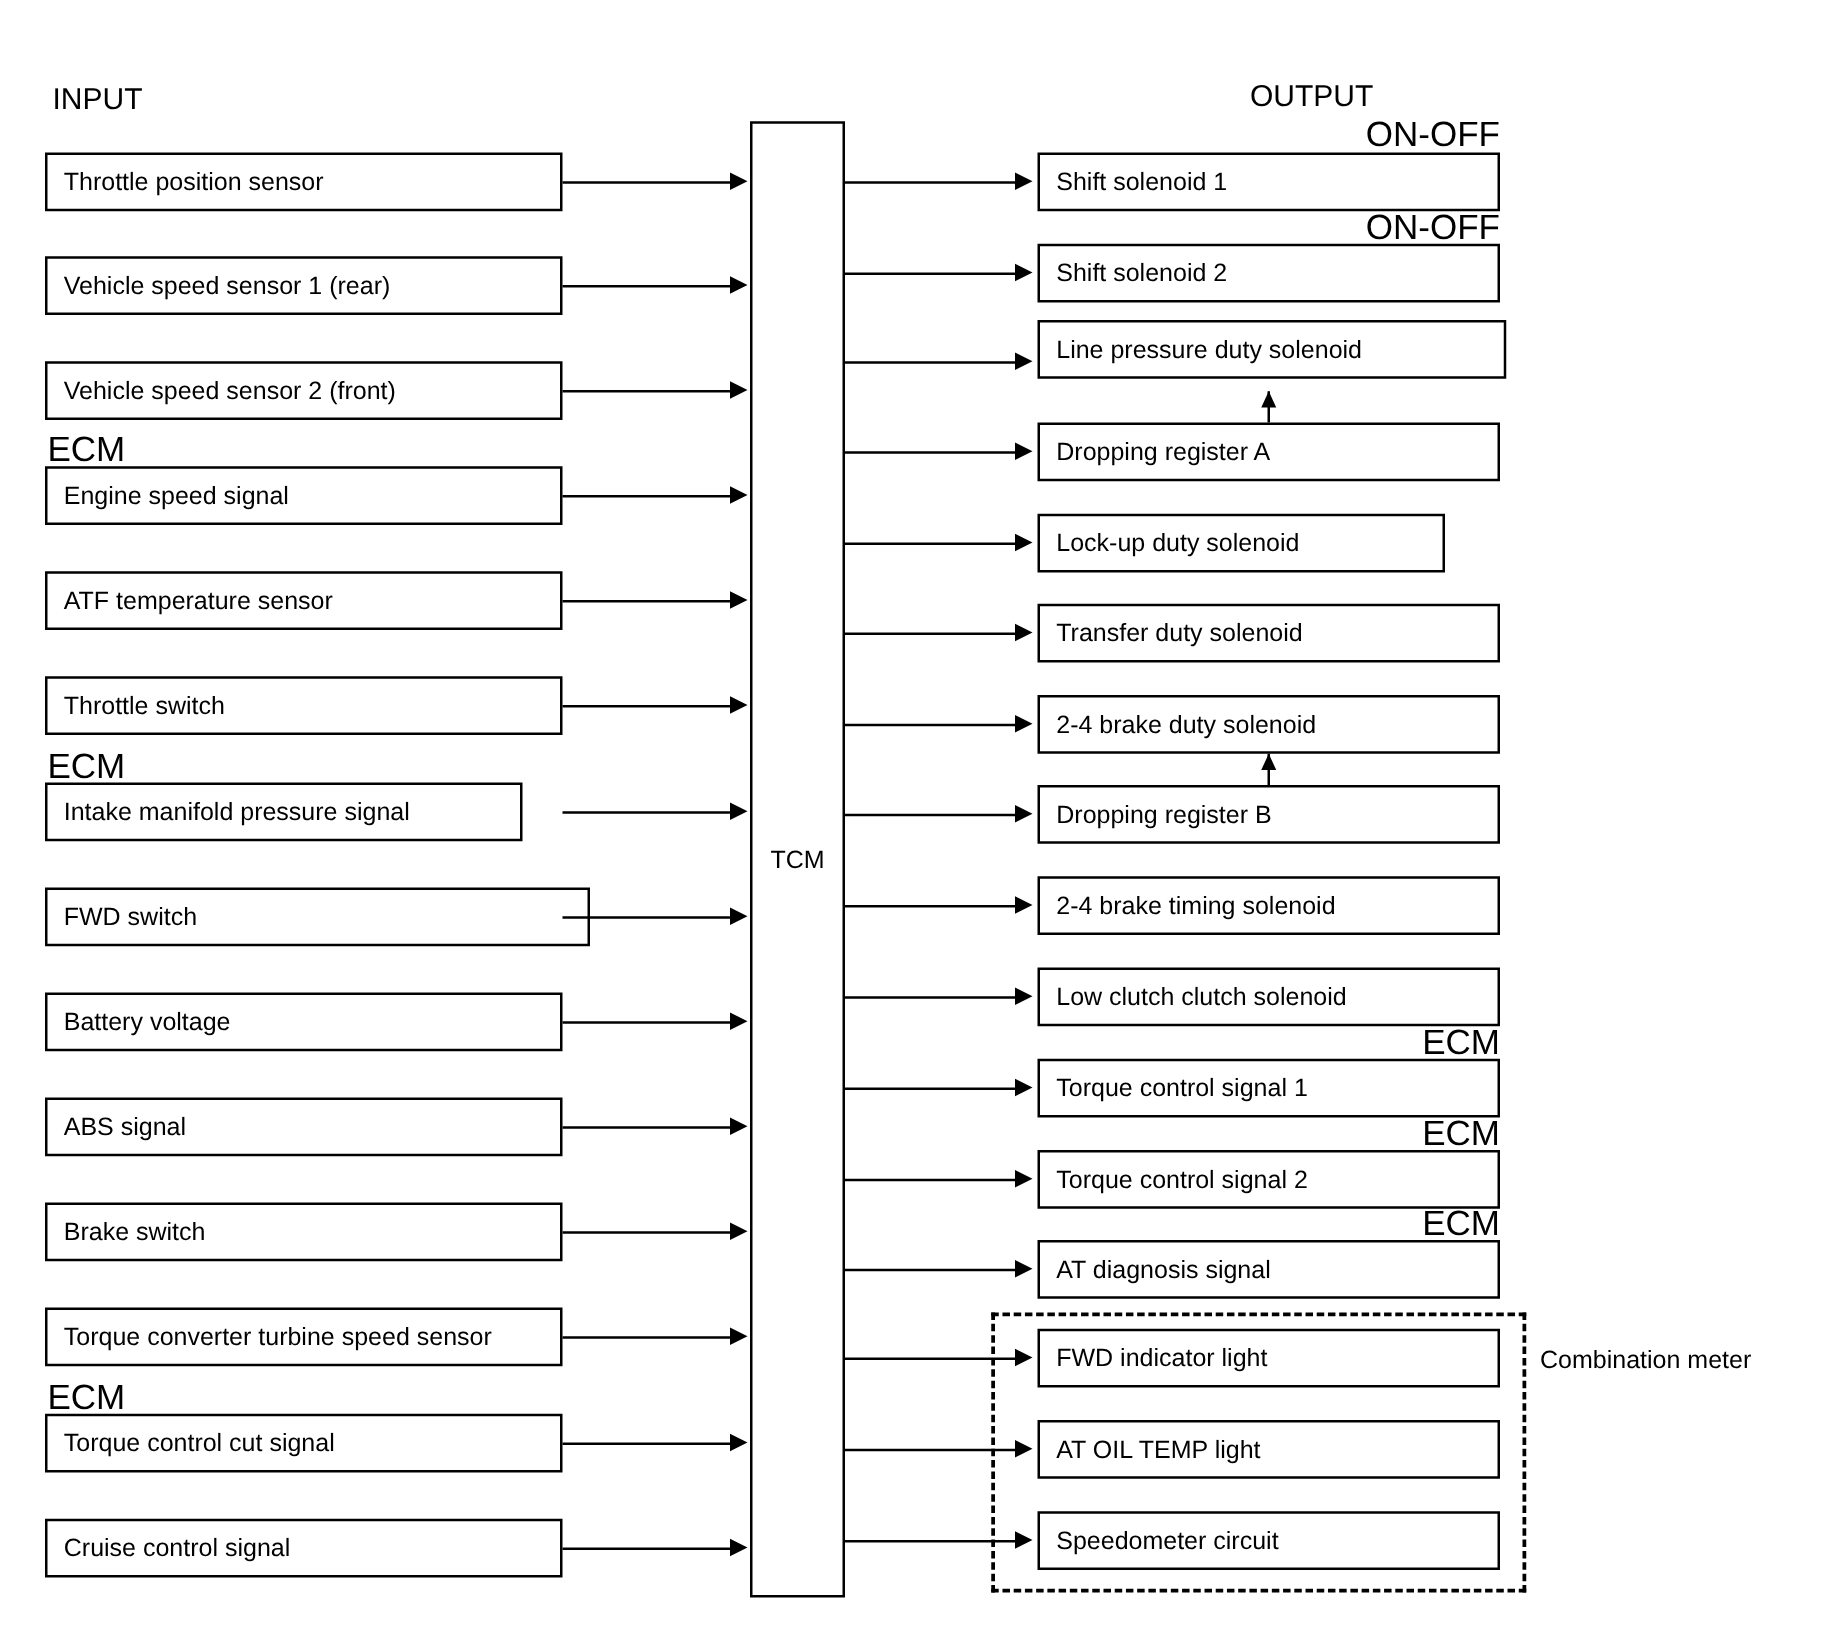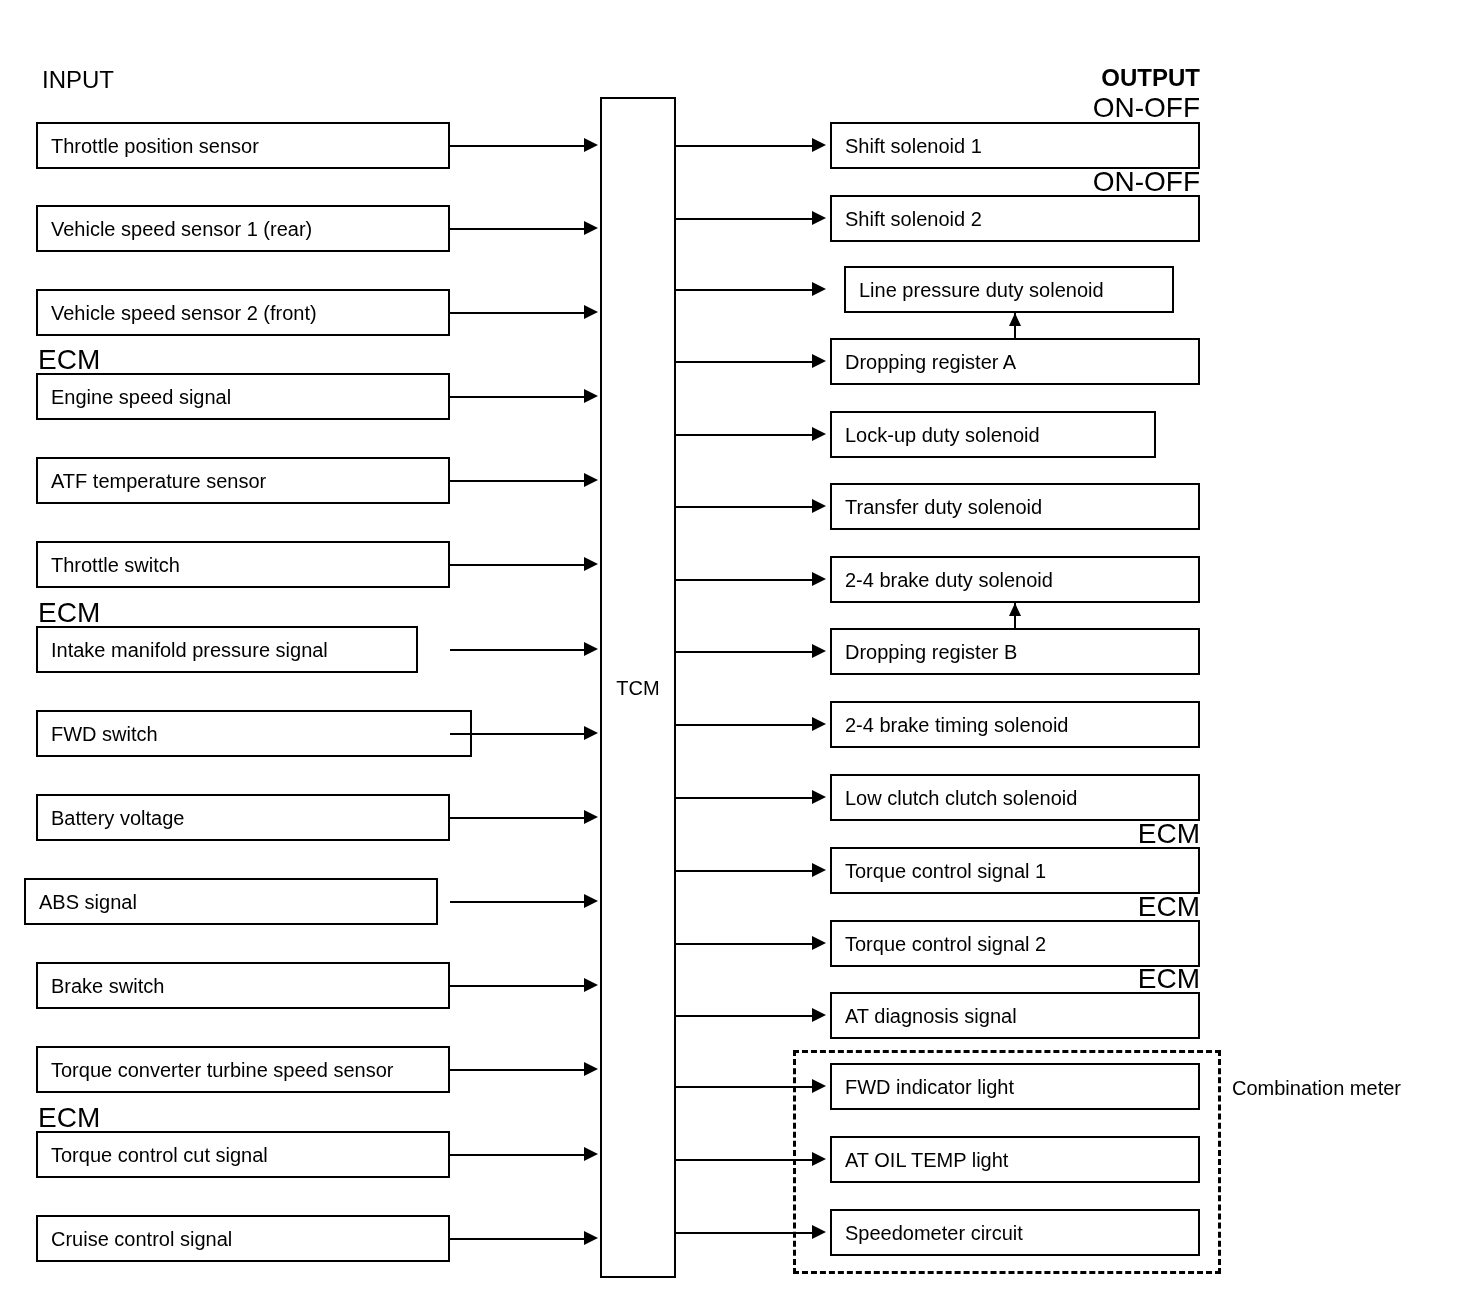--- a/index.html
+++ b/index.html
@@ -16,21 +16,21 @@
     color: #000000;
     overflow: hidden;
   }
   .hdr {
     position: absolute;
     font-size: 24px;
     line-height: 20px;
     white-space: nowrap;
     color: #000;
   }
-  .hdr.right { text-align: right; font-weight: bold; }
+  .hdr.right { text-align: left; }
 
   
   .box {
     position: absolute;
     border: 2px solid #000;
     background: #fff;
     box-sizing: border-box;
     display: flex;
     align-items: center;
     padding-left: 13px;
@@ -170,21 +170,21 @@
   </div>
   <div class="hline" style="left:450px; top:733px; width:136px;"></div>
   <div class="arrow-r" style="left:584px; top:726px;"></div>
 
   <div class="box" style="left:36px; top:794px; width:414px; height:47px;">
     <span>Battery voltage</span>
   </div>
   <div class="hline" style="left:450px; top:817px; width:136px;"></div>
   <div class="arrow-r" style="left:584px; top:810px;"></div>
 
-  <div class="box" style="left:24px; top:878px; width:414px; height:47px;">
+  <div class="box" style="left:36px; top:878px; width:414px; height:47px;">
     <span>ABS signal</span>
   </div>
   <div class="hline" style="left:450px; top:901px; width:136px;"></div>
   <div class="arrow-r" style="left:584px; top:894px;"></div>
 
   <div class="box" style="left:36px; top:962px; width:414px; height:47px;">
     <span>Brake switch</span>
   </div>
   <div class="hline" style="left:450px; top:985px; width:136px;"></div>
   <div class="arrow-r" style="left:584px; top:978px;"></div>
@@ -215,21 +215,21 @@
   <div class="hline" style="left:676px; top:145px; width:138px;"></div>
   <div class="arrow-r" style="left:812px; top:138px;"></div>
 
   <div class="cap right" style="left:900px; top:172px; width:300px;">ON-OFF</div>
   <div class="box" style="left:830px; top:195px; width:370px; height:47px;">
     <span>Shift solenoid 2</span>
   </div>
   <div class="hline" style="left:676px; top:218px; width:138px;"></div>
   <div class="arrow-r" style="left:812px; top:211px;"></div>
 
-  <div class="box" style="left:830px; top:266px; width:330px; height:47px;margin-left:14px;">
+  <div class="box" style="left:830px; top:256px; width:375px; height:47px;">
     <span>Line pressure duty solenoid</span>
   </div>
   <div class="hline" style="left:676px; top:289px; width:138px;"></div>
   <div class="arrow-r" style="left:812px; top:282px;"></div>
 
   <div class="box" style="left:830px; top:338px; width:370px; height:47px;">
     <span>Dropping register A</span>
   </div>
   <div class="hline" style="left:676px; top:361px; width:138px;"></div>
   <div class="arrow-r" style="left:812px; top:354px;"></div>

